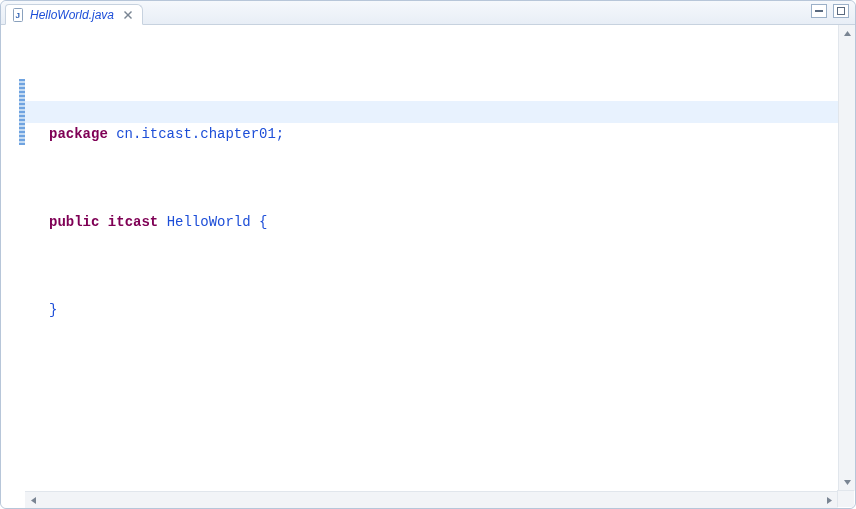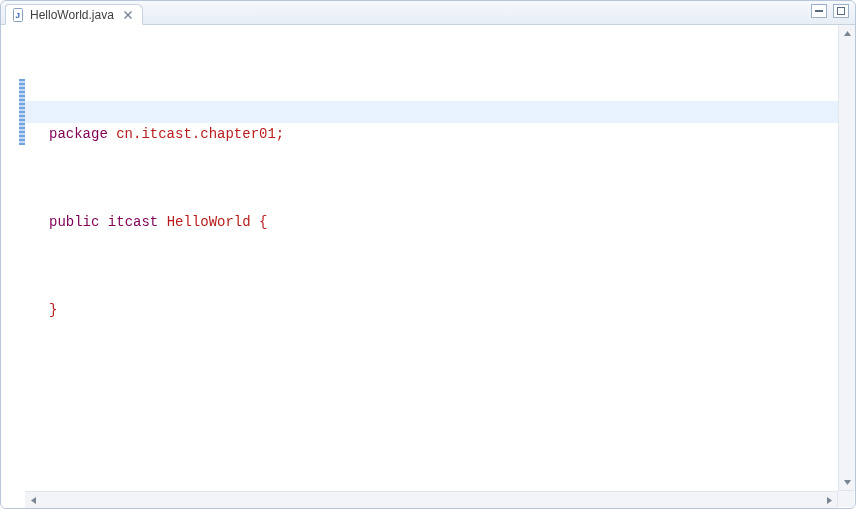--- a/index.html
+++ b/index.html
@@ -38,21 +38,21 @@
     position: relative;
     top: 1px;
     gap: 4px;
     cursor: default;
   }
   .tab .file-icon {
     width: 14px; height: 14px;
     display: inline-flex; align-items: center; justify-content: center;
   }
   .tab .file-icon svg { display: block; }
-  .tab .label { color: #404040; font-size: 12px; }
+  .tab .label { color: #1d4ed8; font-size: 12px; font-style: italic; }
   .tab .close-icon {
     width: 12px; height: 12px;
     display: inline-flex; align-items: center; justify-content: center;
     color: #6b7684;
     cursor: pointer;
     margin-left: 4px;
   }
   .tabbar-right {
     position: absolute;
     right: 6px; top: 3px;
@@ -111,22 +111,22 @@
   }
   .code .line { height: 22px; display:block; }
   .code .highlight-line {
     position:absolute;
     left:0; right:0;
     height:22px;
     background:#e8f2fe;
     z-index:0;
   }
   .code .content { position:relative; z-index:1;}
-  .kw { color: #7f0055; font-weight: normal; }
-  .plain { color: #b91c1c; }
+  .kw { color: #7f0055; font-weight: bold; }
+  .plain { color: #1d4ed8; }
   .vscroll {
     width: 17px;
     background: #f2f4f7;
     border-left: 1px solid #e1e6ec;
     display: flex; flex-direction: column; align-items: center;
     justify-content: space-between;
     padding: 2px 0;
   }
   .vscroll .arrow, .hscroll .arrow {
     width: 13px; height: 13px;

